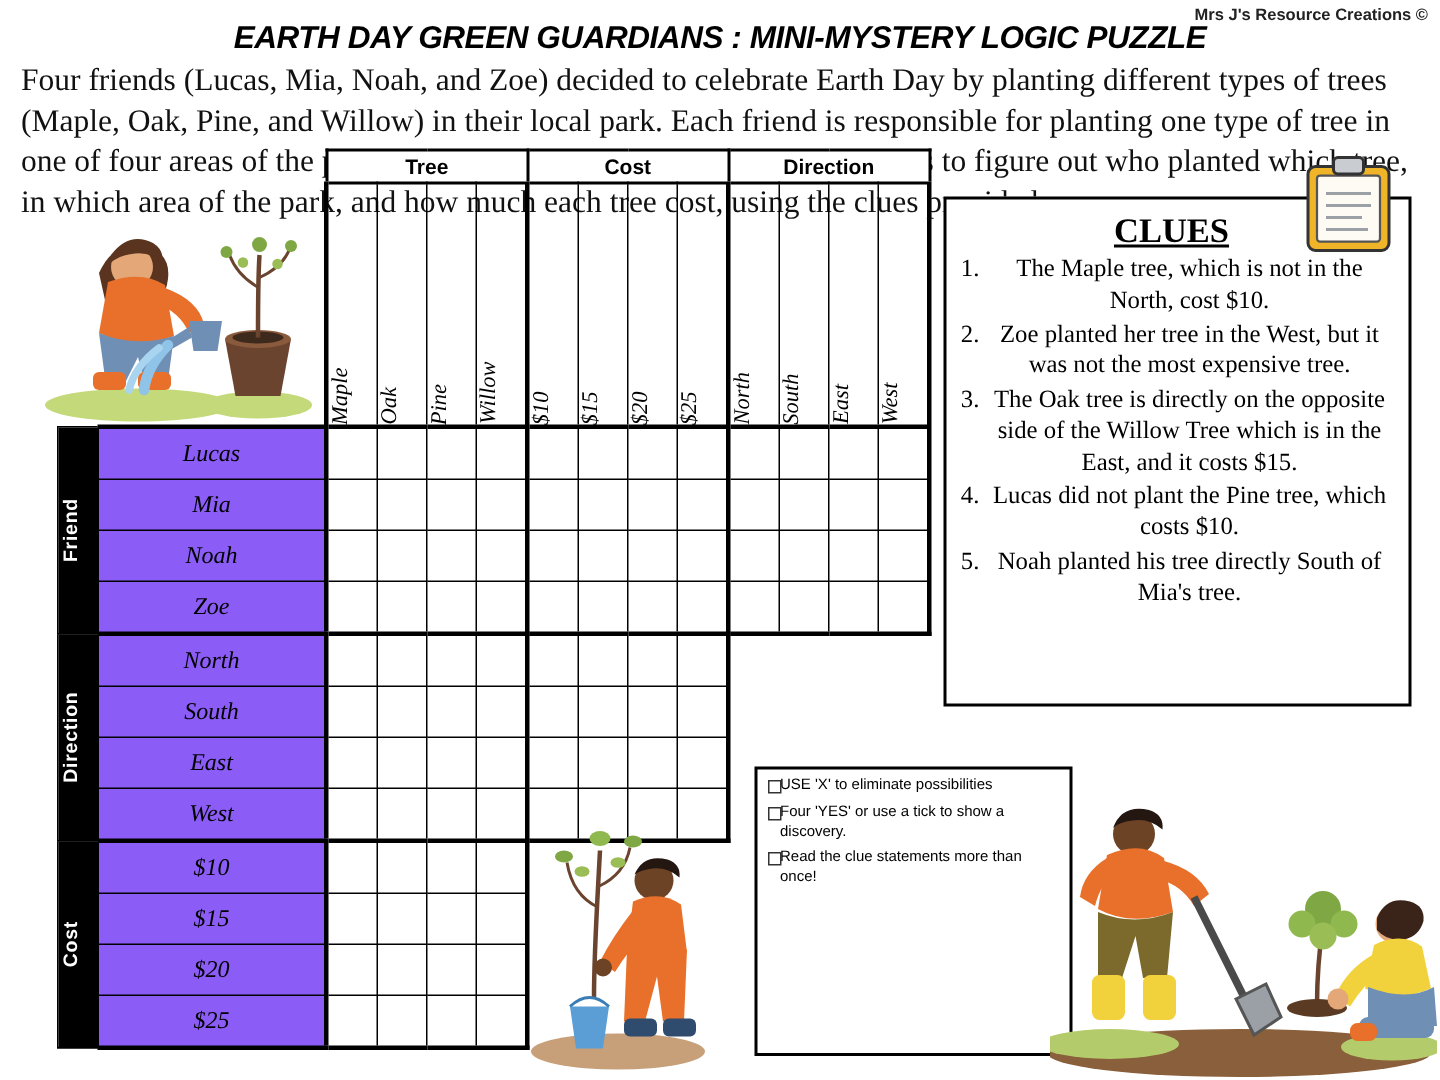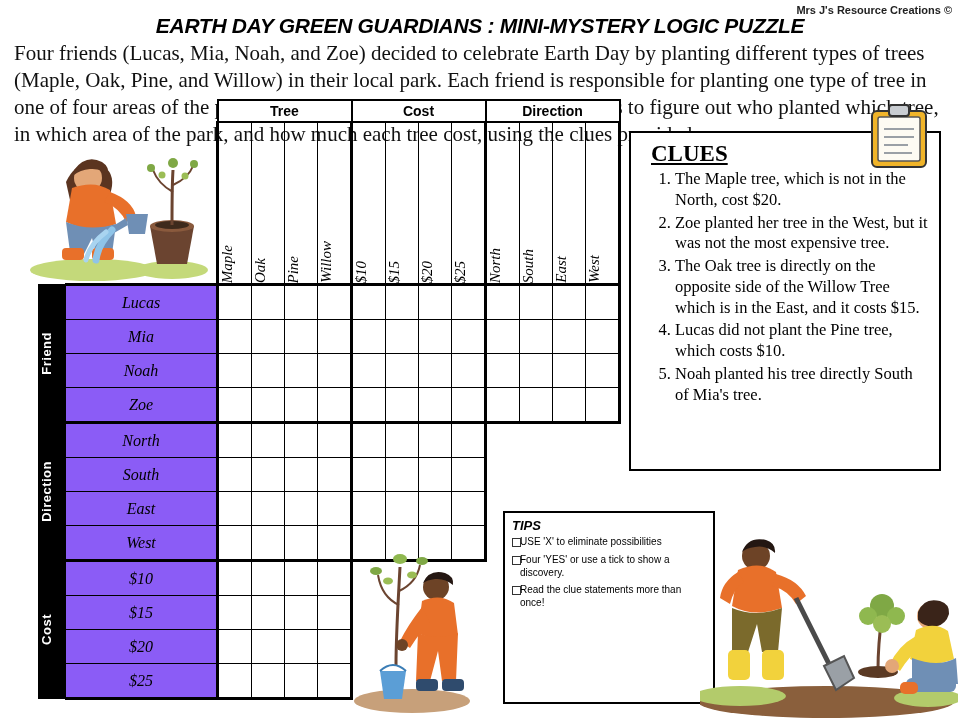--- a/index.html
+++ b/index.html
@@ -85,21 +85,22 @@
   .thickL{border-left:3px solid #000 !important;}
   .thickR{border-right:3px solid #000 !important;}
   .thickT{border-top:3px solid #000 !important;}
   .thickB{border-bottom:3px solid #000 !important;}
 
   
   #clues{
     position:absolute;left:629px;top:131px;width:312px;height:340px;
     border:2px solid #000;background:#fff;
     box-sizing:border-box;
-    padding:8px 10px 6px 20px;
+    padding:8px 10px 6px 2px;
+    text-align:center;
   }
   #clues h2{
     margin:0 0 2px 0;
     font-family:"Liberation Serif", serif;
     font-size:23px;font-weight:bold;
     text-decoration:underline;
   }
   #clues ol{
     margin:0;padding-left:24px;
     font-family:"Liberation Serif", serif;
@@ -384,40 +385,39 @@
       <td class="cell thickB"></td>
       <td class="cell thickR thickB"></td>
     </tr>
   </tbody>
     </table>
 </div>
 
 <div id="clues">
   <h2>CLUES</h2>
   <ol>
-    <li>The Maple tree, which is not in the North, cost $20.</li>
+    <li>The Maple tree, which is not in the North, cost $10.</li>
     <li>Zoe planted her tree in the West, but it was not the most expensive tree.</li>
     <li>The Oak tree is directly on the opposite side of the Willow Tree which is in the East, and it costs $15.</li>
     <li>Lucas did not plant the Pine tree, which costs $10.</li>
     <li>Noah planted his tree directly South of Mia's tree.</li>
   </ol>
 </div>
 
 <svg class="clipboard" viewBox="0 0 62 66">
   <rect x="4" y="8" width="54" height="56" rx="5" fill="#f0b429" stroke="#333" stroke-width="2"></rect>
   <rect x="10" y="14" width="42" height="44" rx="2" fill="#fdfbf3" stroke="#555" stroke-width="1.5"></rect>
   <rect x="21" y="2" width="20" height="11" rx="3" fill="#c9cdd2" stroke="#333" stroke-width="2"></rect>
   <line x1="16" y1="26" x2="46" y2="26" stroke="#9aa0a6" stroke-width="2"></line>
   <line x1="16" y1="34" x2="46" y2="34" stroke="#9aa0a6" stroke-width="2"></line>
   <line x1="16" y1="42" x2="40" y2="42" stroke="#9aa0a6" stroke-width="2"></line>
   <line x1="16" y1="50" x2="44" y2="50" stroke="#9aa0a6" stroke-width="2"></line>
 </svg>
 
 <div id="tips">
-  <h3>TIPS</h3>
   <ul>
     <li><span class="box"></span><span>USE 'X' to eliminate  possibilities</span></li>
     <li><span class="box"></span><span>Four 'YES' or use a tick to show a discovery.</span></li>
     <li><span class="box"></span><span>Read the clue statements  more than once!</span></li>
   </ul>
 </div>
 
 <svg class="illus" style="left:352px;top:525px;" width="130" height="190" viewBox="0 0 130 190">
   <ellipse cx="60" cy="176" rx="58" ry="12" fill="#c7a07a"></ellipse>
 

